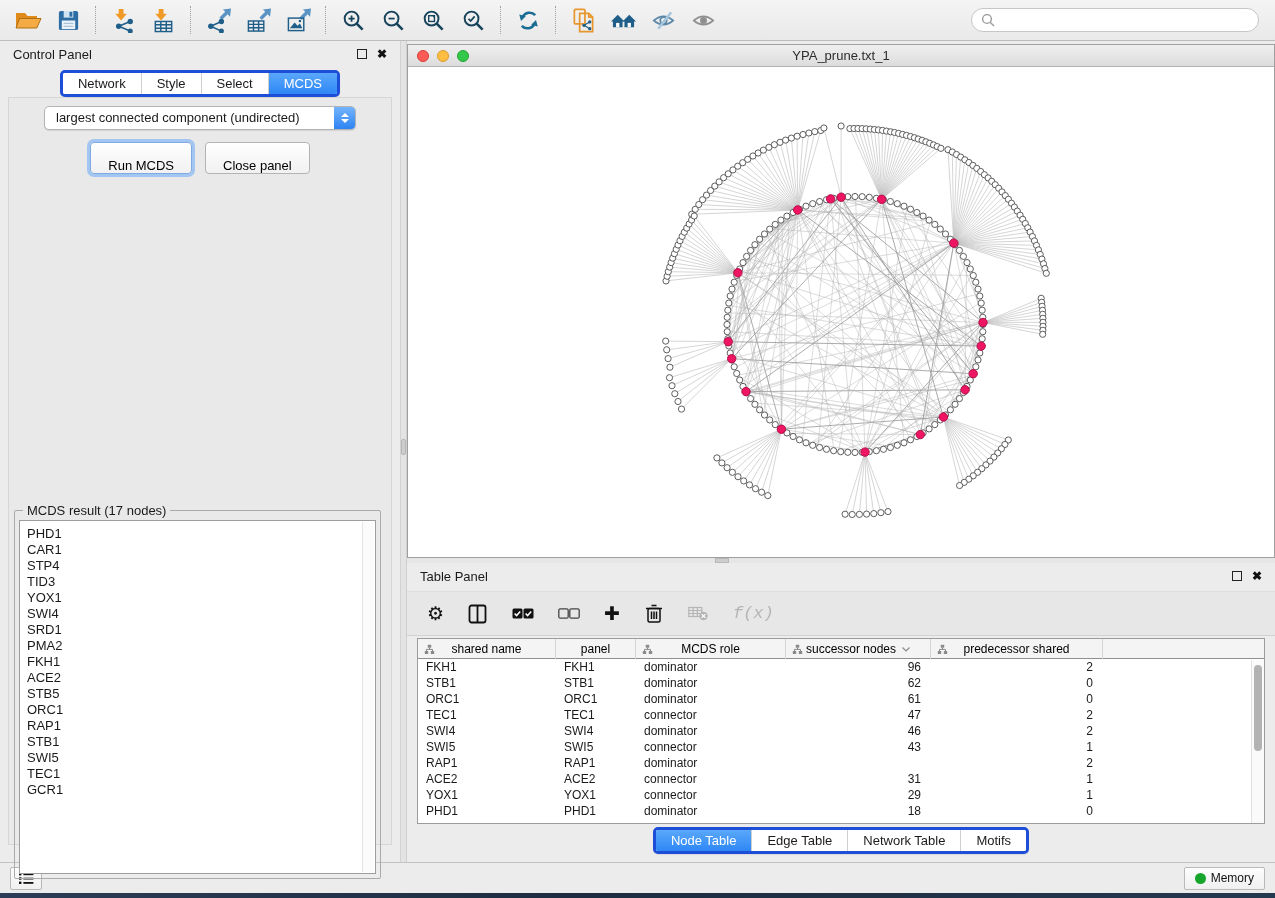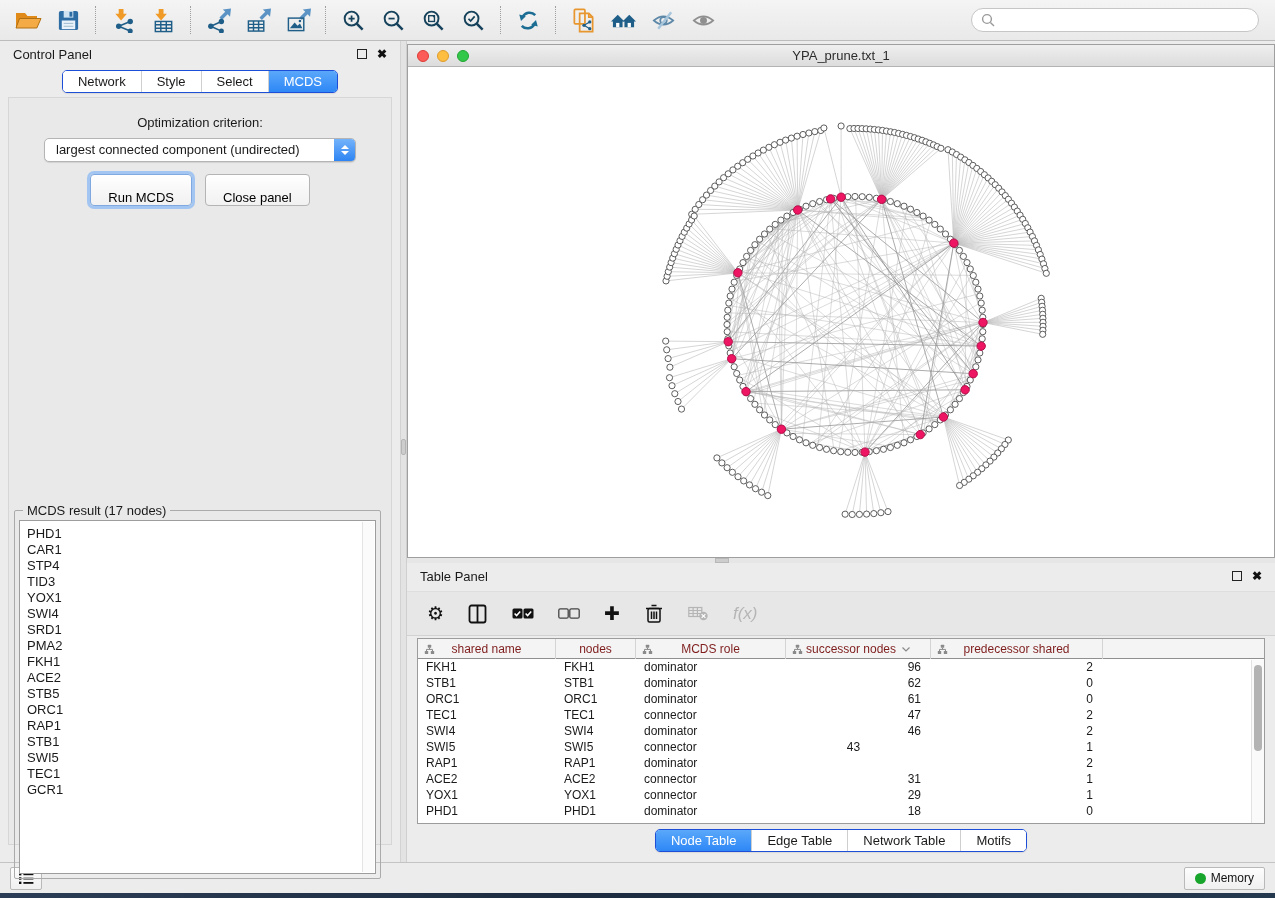--- a/index.html
+++ b/index.html
@@ -38,21 +38,21 @@
   
   .panel-titlebar {
     height:26px; display:flex; align-items:center; padding:0 13px; font-size:13px;
   }
   .panel-btns { margin-left:auto; display:flex; align-items:center; gap:10px; }
   .float-btn { width:10px; height:10px; border:1.6px solid #222; display:inline-block; }
   .close-btn { font-size:12px; font-weight:bold; color:#111; line-height:10px; }
 
   .cp-tabs-row { display:flex; justify-content:center; margin:3px 0 4px; }
   .segmented {
-    display:inline-flex; background:#fff; border:1px solid #1d4ed8; border-radius:5px;
+    display:inline-flex; background:#fff; border:3px solid #1d4ed8; border-radius:5px;
     overflow:hidden; box-shadow:0 1px 1px rgba(0,0,0,0.08);
   }
   .segment {
     padding:3px 15px; font-size:13px; border-left:1px solid #cfcfcf; background:#fff; color:#1a1a1a;
   }
   .segment:first-child { border-left:none; }
   .segment.active { background:linear-gradient(#5aa8fa,#2e87f6); color:#fff; }
 
   .cp-body {
     position:absolute; left:8px; right:8px; top:56px; bottom:17px;
@@ -126,30 +126,30 @@
   #h-divider .grip-h { position:absolute; left:308px; top:0; width:14px; height:5px; background:#cdcdcd; border:1px solid #b8b8b8; }
 
   
   #table-panel { flex:1; display:flex; flex-direction:column; background:#ececec; }
   .tp-toolbar {
     height:45px; background:#e7e7e7; border-top:1px solid #dedede; border-bottom:1px solid #d2d2d2;
     display:flex; align-items:center; padding-left:20px; gap:24px; margin-top:2px;
   }
   .tp-ico { display:flex; align-items:center; justify-content:center; background:none; border:none; padding:0; height:30px; }
   .glyph { font-size:19px; color:#111; line-height:1; }
-  .fx { font-family:Liberation Sans, sans-serif; font-style:italic; font-size:17px; color:#b5b5b5; }
+  .fx { font-family:Liberation Mono, monospace; font-style:italic; font-size:17px; color:#b5b5b5; }
 
   .table-wrap {
     margin:2px 10px 0 10px; background:#fff; border:1px solid #9c9c9c;
     height:186px; position:relative; overflow:hidden;
   }
   .thead { display:flex; height:20px; background:#f4f4f4; border-bottom:1px solid #8f8f8f; }
   .th {
     position:relative; display:flex; align-items:center; justify-content:center;
-    font-size:12px; color:#7f1d1d; border-right:1px solid #d4d4d4; height:20px;
+    font-size:12px; color:#000000; border-right:1px solid #d4d4d4; height:20px;
   }
   .th-ico-slot { position:absolute; left:6px; top:5px; }
   .col-ico rect { fill:#8a8a8a; }
   .col-ico path { stroke:#8a8a8a; stroke-width:1; fill:none; }
   .col-chev { margin-left:6px; }
   .tr { display:flex; height:16px; }
   .td { font-size:12px; line-height:16px; padding-left:8px; white-space:nowrap; overflow:hidden; }
   .td.num { text-align:right; padding-left:0; padding-right:10px; }
   .tscroll {
     position:absolute; top:21px; right:0; bottom:0; width:13px;
@@ -337,21 +337,20 @@
       </div>
       <div class="cp-tabs-row">
         <div id="cp-tabs" class="segmented">
             <div class="segment">Network</div>
             <div class="segment">Style</div>
             <div class="segment">Select</div>
             <div class="segment active">MCDS</div>
           </div>
       </div>
       <div class="cp-body">
-        <div class="opt-label">Optimization criterion:</div>
         <div class="dropdown">
           <span class="dd-value">largest connected component (undirected)</span>
           <span class="dd-stepper">
               <i class="up"></i>
               <i class="dn"></i>
             </span>
         </div>
         <div class="btn-row">
           <button class="mac-btn focusring">Run MCDS</button>
           <button class="mac-btn">Close panel</button>
@@ -1080,21 +1079,21 @@
               <div class="th" style="width: 138px;">
                 <span class="th-ico-slot"><svg class="col-ico" width="11" height="11" viewBox="0 0 11 11">
                     <rect x="3.8" y="0.8" width="3.4" height="3" rx="0.5"></rect>
                     <rect x="0.8" y="7" width="3.4" height="3" rx="0.5"></rect>
                     <rect x="6.8" y="7" width="3.4" height="3" rx="0.5"></rect>
                     <path d="M5.5 3.8 V5.4 M2.5 7 V5.4 H8.5 V7"></path>
                   </svg></span>
                 <span class="th-label">shared name</span>
               </div>
               <div class="th" style="width: 80px;">
-                <span class="th-label">nodes</span>
+                <span class="th-label">panel</span>
               </div>
               <div class="th" style="width: 150px;">
                 <span class="th-ico-slot"><svg class="col-ico" width="11" height="11" viewBox="0 0 11 11">
                     <rect x="3.8" y="0.8" width="3.4" height="3" rx="0.5"></rect>
                     <rect x="0.8" y="7" width="3.4" height="3" rx="0.5"></rect>
                     <rect x="6.8" y="7" width="3.4" height="3" rx="0.5"></rect>
                     <path d="M5.5 3.8 V5.4 M2.5 7 V5.4 H8.5 V7"></path>
                   </svg></span>
                 <span class="th-label">MCDS role</span>
               </div>
@@ -1154,21 +1153,21 @@
                 <div class="td" style="width: 138px;">SWI4</div>
                 <div class="td" style="width: 80px;">SWI4</div>
                 <div class="td" style="width: 150px;">dominator</div>
                 <div class="td num" style="width: 145px;">46</div>
                 <div class="td num" style="width: 172px;">2</div>
               </div>
               <div class="tr">
                 <div class="td" style="width: 138px;">SWI5</div>
                 <div class="td" style="width: 80px;">SWI5</div>
                 <div class="td" style="width: 150px;">connector</div>
-                <div class="td num" style="width: 145px; text-align: center;">43</div>
+                <div class="td num" style="width: 145px;">43</div>
                 <div class="td num" style="width: 172px;">1</div>
               </div>
               <div class="tr">
                 <div class="td" style="width: 138px;">RAP1</div>
                 <div class="td" style="width: 80px;">RAP1</div>
                 <div class="td" style="width: 150px;">dominator</div>
                 <div class="td num" style="width: 145px; margin-top: 30px;">35</div>
                 <div class="td num" style="width: 172px;">2</div>
               </div>
               <div class="tr">

